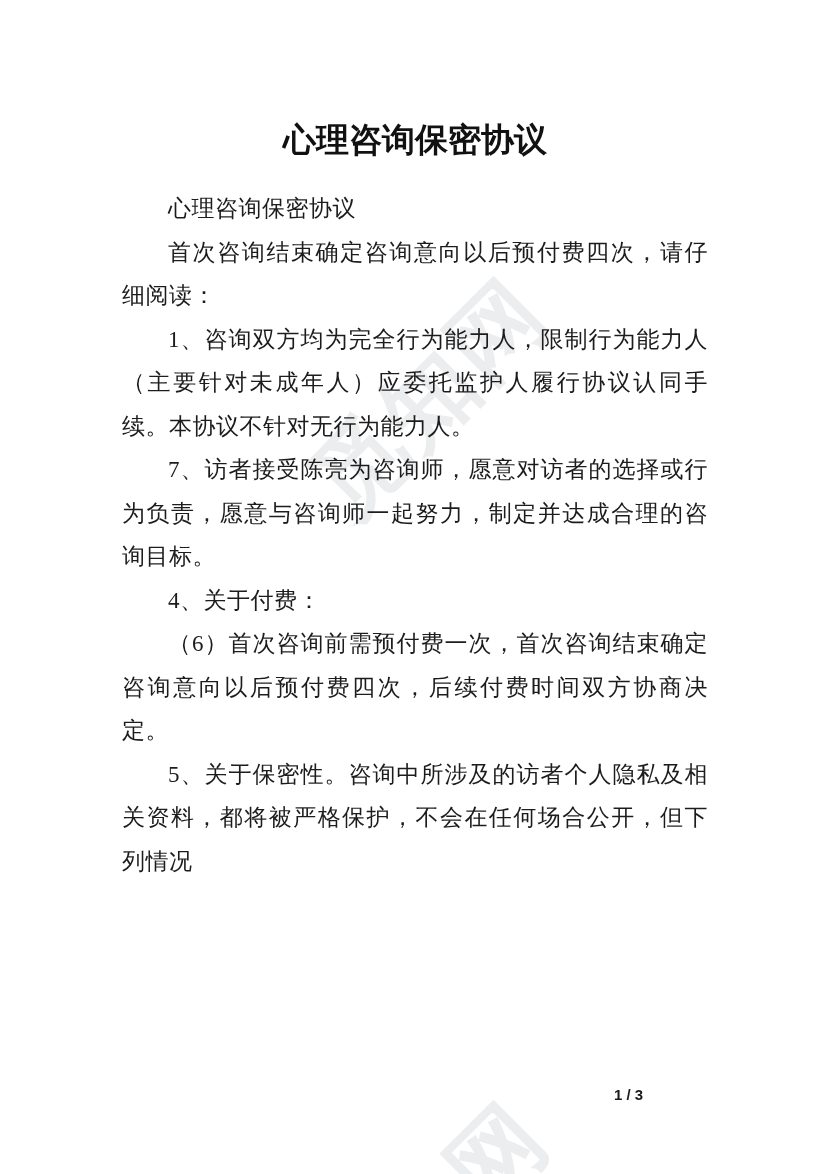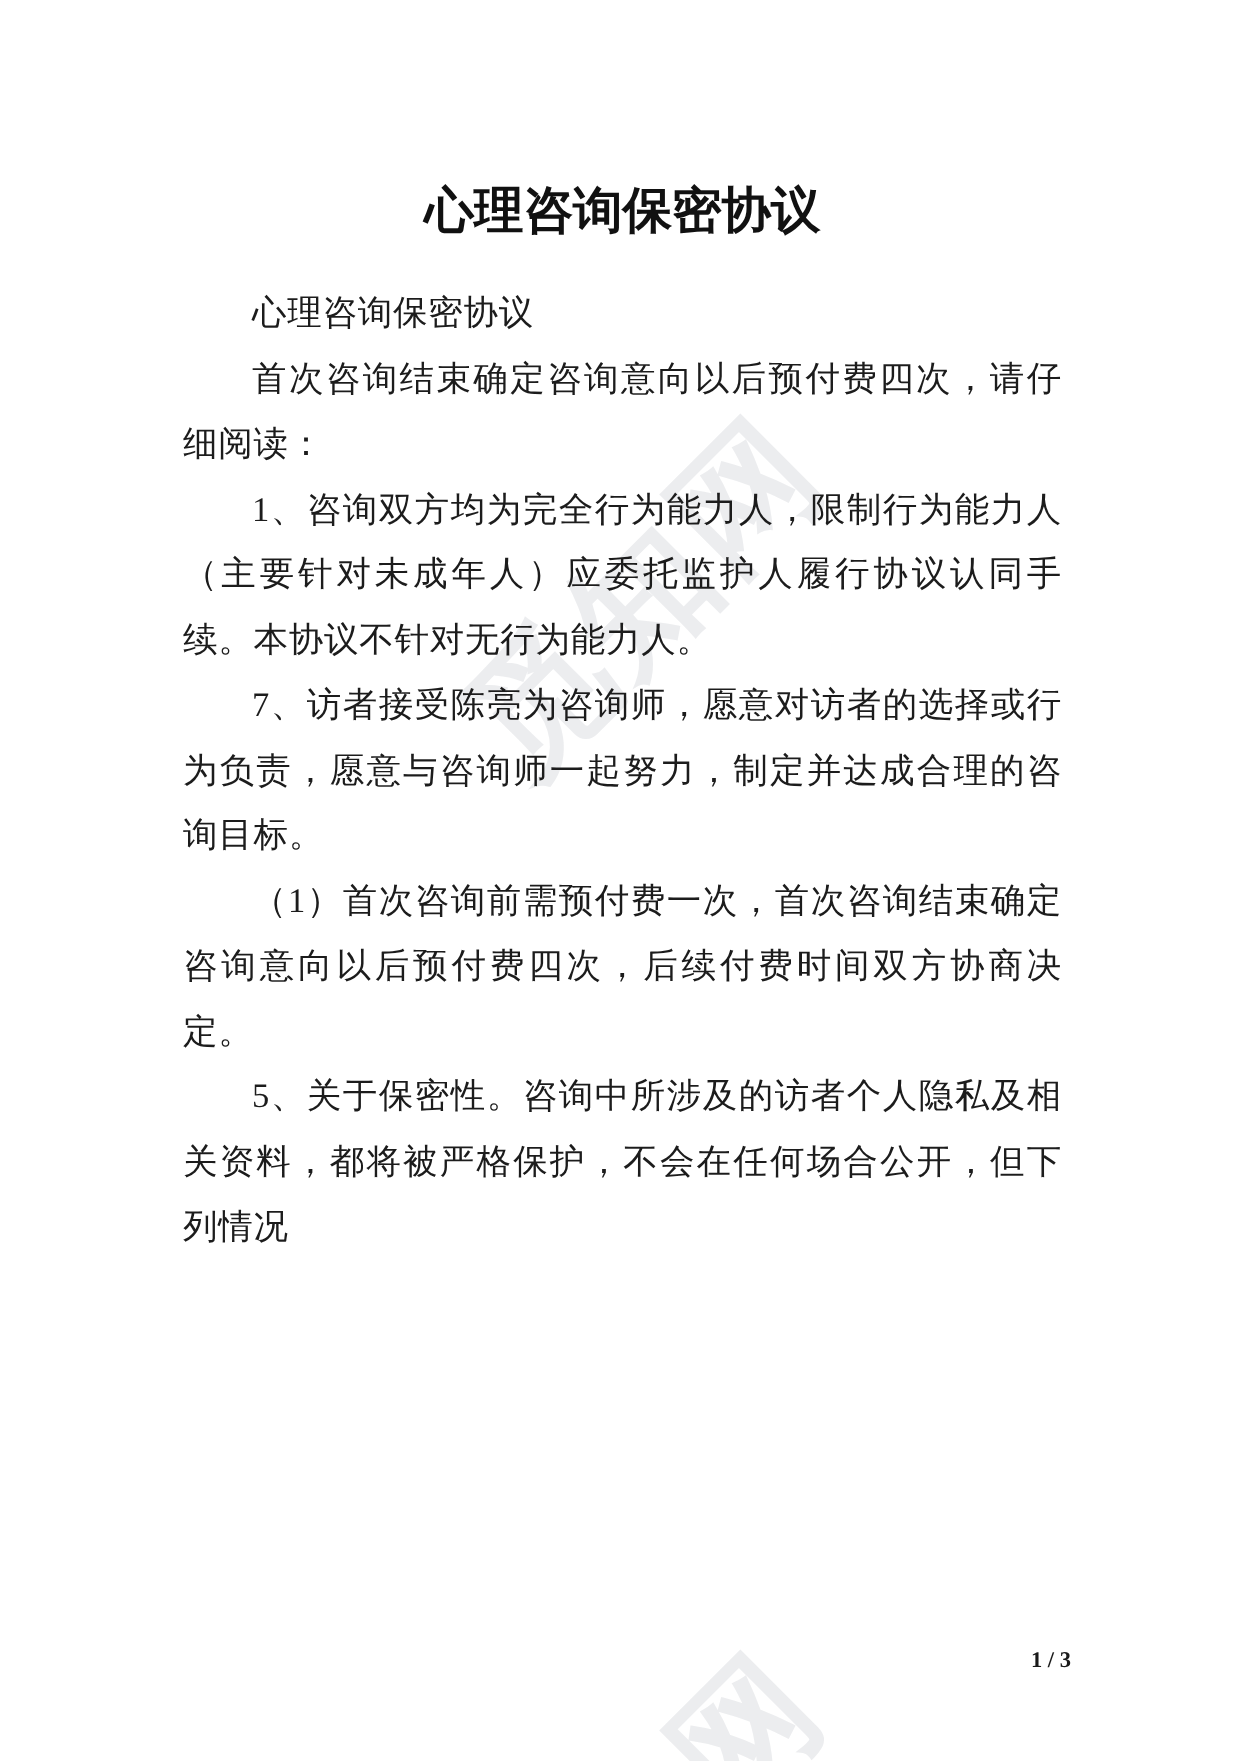--- a/index.html
+++ b/index.html
@@ -66,45 +66,45 @@
     letter-spacing: 0.5px;
     color: #1c1c1c;
   }
 
   
   .page-footer {
     position: absolute;
     left: 614px;
     top: 1085px;
     width: 100px;
-    text-align: right;
-    font-family: Liberation Serif, serif;
+    text-align: left;
+    font-family: Liberation Sans, sans-serif;
     font-weight: 700;
     font-size: 15px;
     line-height: 20px;
     color: #1a1a1a;
     z-index: 1;
-    margin-top: 12px;
   }
 </style>
 </head>
 <body>
 
 <div class="page">
 
   <div class="watermark" id="wm-center">觅知网</div>
 
   <div class="watermark" id="wm-bottom">觅知网</div>
 
   <h1 class="doc-title">心理咨询保密协议</h1>
 
   <div class="doc-body">
     <p>心理咨询保密协议</p>
     <p>首次咨询结束确定咨询意向以后预付费四次，请仔细阅读：</p>
     <p>1、咨询双方均为完全行为能力人，限制行为能力人（主要针对未成年人）应委托监护人履行协议认同手续。本协议不针对无行为能力人。</p>
     <p>7、访者接受陈亮为咨询师，愿意对访者的选择或行为负责，愿意与咨询师一起努力，制定并达成合理的咨询目标。</p>
-    <p>（1）首次咨询前需预付费一次，首次咨询结束确定咨询意向以后预付费四次，后续付费时间双方协商决定。</p>
+    <p>4、关于付费：</p>
+    <p>（6）首次咨询前需预付费一次，首次咨询结束确定咨询意向以后预付费四次，后续付费时间双方协商决定。</p>
     <p>5、关于保密性。咨询中所涉及的访者个人隐私及相关资料，都将被严格保护，不会在任何场合公开，但下列情况</p>
   </div>
 
   <div class="page-footer">1 / 3</div>
 
 </div>
 
 </body></html>

